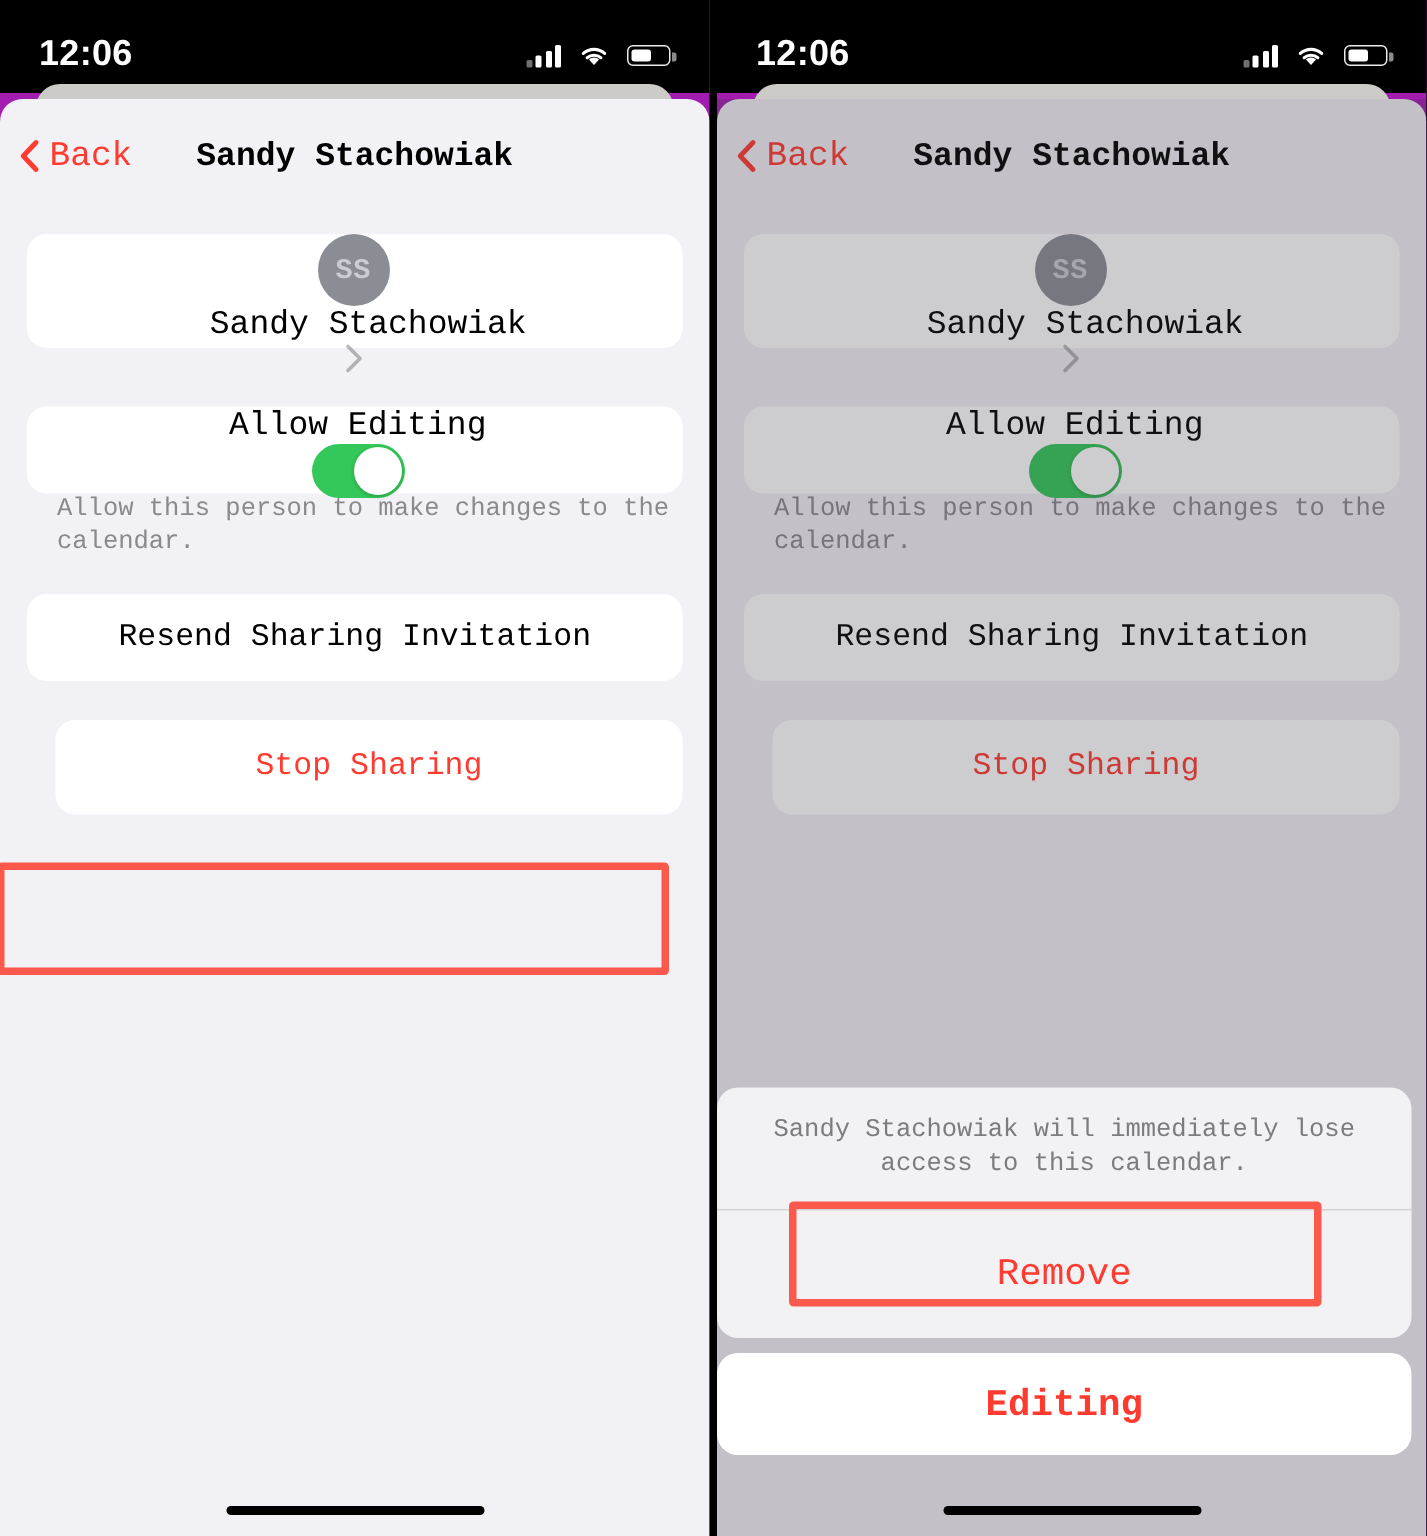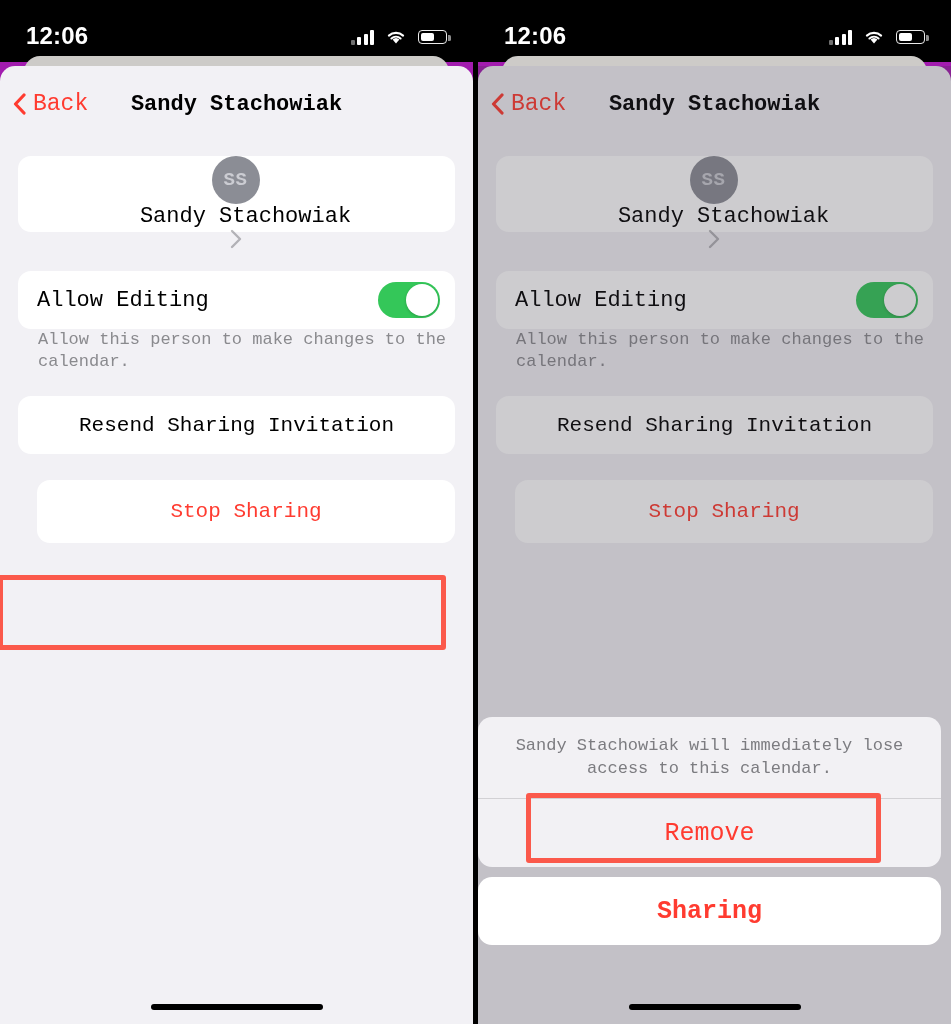--- a/index.html
+++ b/index.html
@@ -81,20 +81,21 @@
     display:flex; align-items:center; justify-content:center;
     font-size:19px; font-weight:600; letter-spacing:.5px;
     flex:0 0 auto;
   }
   .person-name { margin-left:20px; font-size:22px; color:#000; flex:1 1 auto; }
   .chev-right { width:12px; height:20px; opacity:.35; flex:0 0 auto; }
 
   .row-toggle {
     margin-top:39px; height:58px; display:flex; align-items:center;
     padding:0 15px 0 19px;
+    flex-direction:column;
   }
   .toggle-label { font-size:22px; color:#000; flex:1 1 auto; }
   .switch {
     width:62px; height:36px; border-radius:18px; background:#34c759;
     position:relative; flex:0 0 auto; cursor:pointer;
   }
   .switch span {
     position:absolute; top:2px; right:2px; width:32px; height:32px;
     border-radius:50%; background:#fff; box-shadow:0 1px 3px rgba(0,0,0,.22);
     display:block;
@@ -119,32 +120,32 @@
 
   
   .dim {
     position:absolute; left:0; right:0; top:0; bottom:0;
     background:rgba(60,58,68,.26); pointer-events:none; z-index:4;
   }
 
   
   .action-wrap {
     position:absolute; left:0; right:10px; bottom:0; z-index:6;
-    padding-bottom:79px;
+    padding-bottom:54px;
   }
   .action-group {
     background:rgba(244,243,246,.96); border-radius:14px; overflow:hidden;
   }
   .action-msg {
     padding:18px 36px 17px; text-align:center;
     font-size:17px; color:#7c7c80; line-height:1.35;
   }
   .action-sep { height:1px; background:rgba(0,0,0,.13); }
   .action-item {
-    height:68px; display:flex; align-items:center; justify-content:center;
+    height:85px; display:flex; align-items:center; justify-content:center;
     font-size:25px; color:#FF3B30; cursor:pointer;
   }
   .action-cancel {
     margin-top:10px; height:68px; background:#fff; border-radius:14px;
     display:flex; align-items:center; justify-content:center;
     font-size:25px; font-weight:700; color:#FF3B30; cursor:pointer;
   }
 
   
   .home-ind {
@@ -292,21 +293,21 @@
       </div>
 
       <div class="dim"></div>
 
       <div class="action-wrap">
         <div class="action-group">
           <div class="action-msg">Sandy Stachowiak will immediately lose access to this calendar.</div>
           <div class="action-sep"></div>
           <div class="action-item">Remove</div>
         </div>
-        <div class="action-cancel">Sharing</div>
+        <div class="action-cancel">Editing</div>
 
         <div class="annot" style="left:48px; top:76px; width:355px; height:70px;"></div>
       </div>
 
       <div class="home-ind"></div>
     </div>
   </div>
 
 </div>
 

